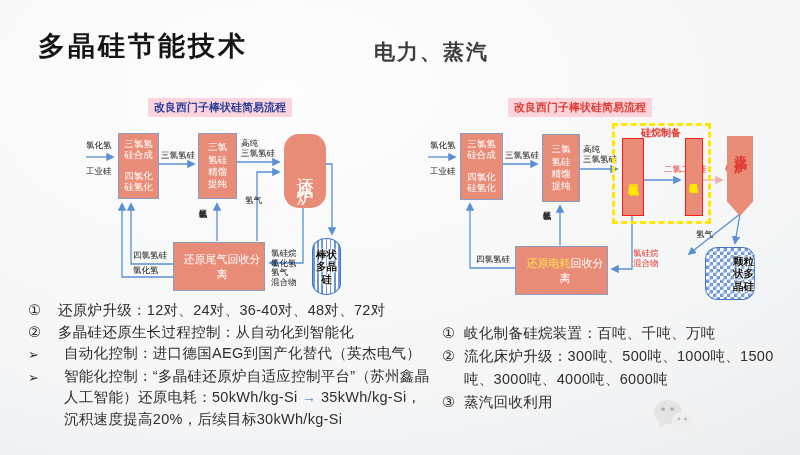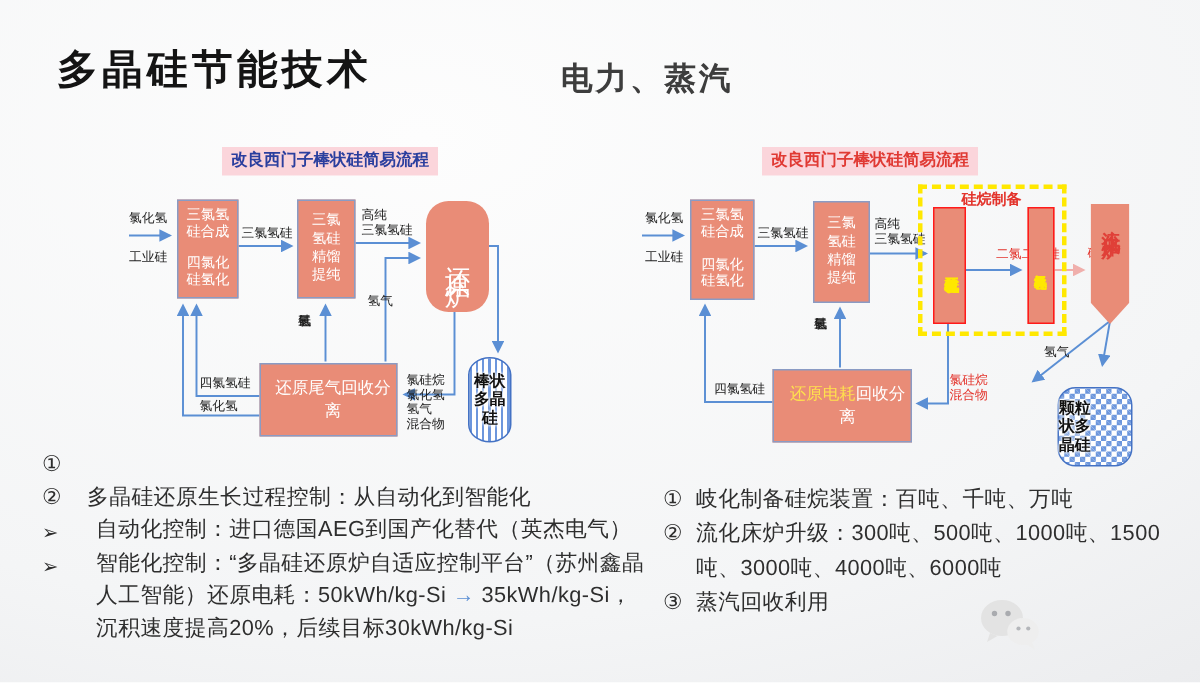--- a/index.html
+++ b/index.html
@@ -29,21 +29,21 @@
     border:1.6px solid #4472C4;border-radius:16px/13px;
     display:flex;align-items:center;justify-content:center;text-align:center;box-sizing:border-box;}
   .cylinder span,.checker span{font-size:10.5px;font-weight:bold;color:#111;line-height:1.2;white-space:pre-line;
     text-shadow:0 0 2px #fff,0 0 2px #fff,0 0 3px #fff;}
   .checker{
     background-color:#fff;
     background-image:linear-gradient(45deg,#6C96DC 25%,transparent 25%,transparent 75%,#6C96DC 75%),
                      linear-gradient(45deg,#6C96DC 25%,transparent 25%,transparent 75%,#6C96DC 75%);
     background-size:7px 7px;background-position:0 0,3.5px 3.5px;
     border:1.6px solid #4472C4;border-radius:12px;
-    display:flex;align-items:center;justify-content:flex-start;text-align:center;box-sizing:border-box;margin-top:11px;}
+    display:flex;align-items:center;justify-content:flex-end;text-align:center;box-sizing:border-box;}
   .dashed{border:3px dashed #FFE800;box-sizing:border-box;}
   .vbox{background:#E98C77;border:1.4px solid #FF1A1A;display:flex;align-items:center;justify-content:center;box-sizing:border-box;}
   .vbox span{writing-mode:vertical-rl;text-orientation:upright;font-weight:bold;color:#FFE800;}
   .pennant{background:#E98C77;clip-path:polygon(0 0,100% 0,100% 82%,50% 100%,0 82%);display:flex;align-items:flex-start;justify-content:center;}
   .pennant span{writing-mode:vertical-rl;text-orientation:upright;font-size:12.5px;font-weight:bold;color:#E04038;letter-spacing:2px;margin-top:8px;}
   
   .lbl{font-size:8.5px;line-height:1.12;color:#1c1c1c;white-space:pre-line;}
   .lbl.v{writing-mode:vertical-rl;text-orientation:upright;}
   .lbl.red{color:#E3342C;padding-left:19px;}
   .prep-label{font-size:10px;font-weight:bold;color:#E3342C;}
@@ -198,20 +198,21 @@
 
   <div class="abs checker" style="left:705px;top:247px;width:50px;height:53px;">
     <span>颗粒
 状多
 晶硅</span>
   </div>
 
   <div class="abs notes left-notes" style="left:28px;top:300px;width:404px;">
     <div class="note-row">
       <span class="note-bullet">①</span>
+      <span class="note-text">还原炉升级：12对、24对、36-40对、48对、72对</span>
     </div>
     <div class="note-row">
       <span class="note-bullet">②</span>
       <span class="note-text">多晶硅还原生长过程控制：从自动化到智能化</span>
     </div>
     <div class="note-row">
       <span class="note-bullet wedge">➢</span>
       <span class="note-text pad8">自动化控制：进口德国AEG到国产化替代（英杰电气）</span>
     </div>
     <div class="note-row">

